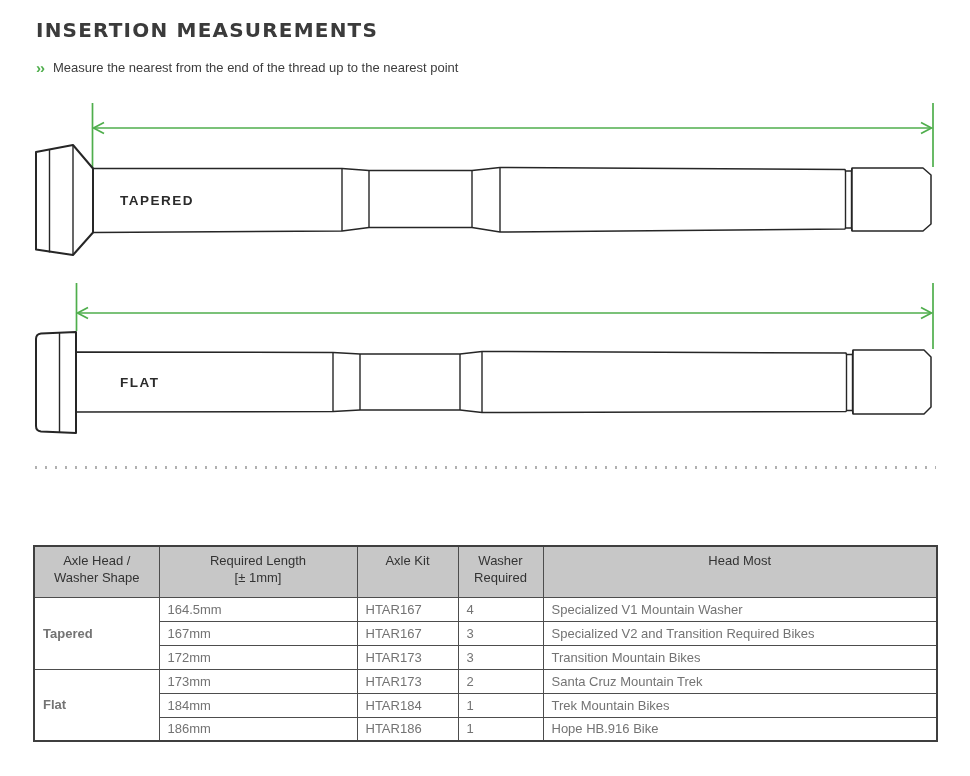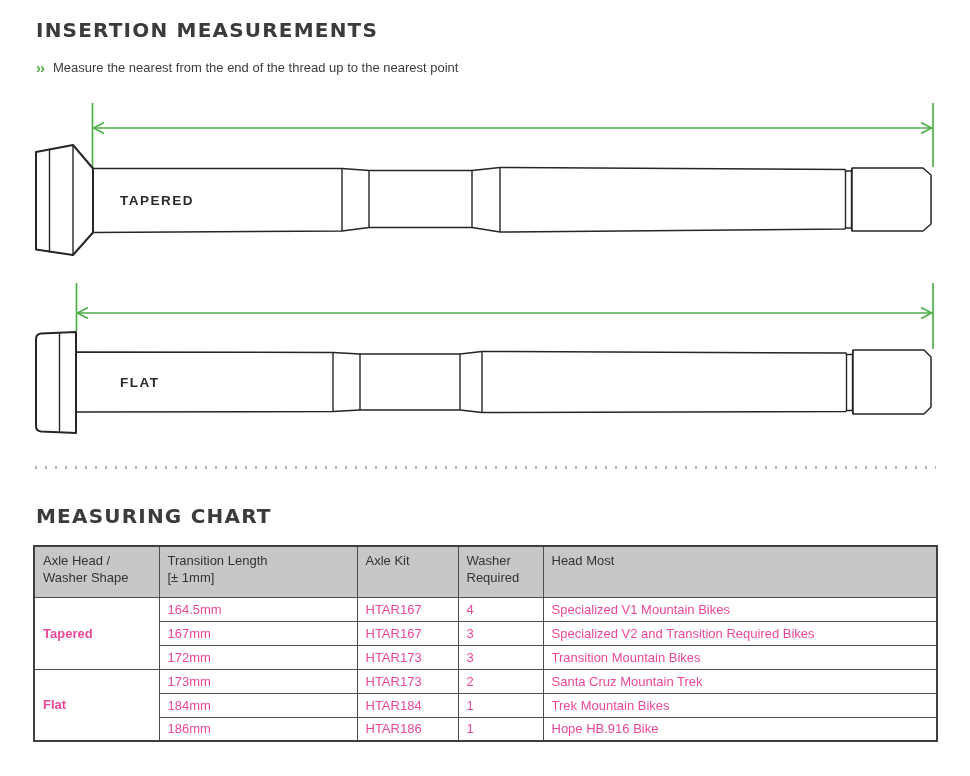--- a/index.html
+++ b/index.html
@@ -30,24 +30,24 @@
   }
 
   table.chart{
     position:absolute;left:33px;top:545px;width:903px;
     border-collapse:collapse;table-layout:fixed;
     border:2px solid #3f3f3f;
     font-size:13px;
   }
   table.chart th,table.chart td{border:1.5px solid #4d4d4d;box-sizing:border-box;}
   table.chart th{
-    background:#c7c7c7;font-weight:normal;text-align:left;vertical-align:top;
+    background:#c7c7c7;font-weight:normal;text-align:center;vertical-align:top;
     padding:6px 8px;height:51px;line-height:1.3;color:#333;white-space:pre-line;
   }
-  table.chart td{padding:2px 8px;height:24px;vertical-align:middle;color:#ec4899;background:#fff;}
+  table.chart td{padding:2px 8px;height:24px;vertical-align:middle;color:#737373;background:#fff;}
   td.shape{font-weight:bold;}
   td.merge-b{border-bottom:none;}
   td.merge-t{border-top:none;}
 </style>
 </head>
 <body>
 
 <div class="page">
 
   <h1 class="sec-title" id="insertion-title">INSERTION MEASUREMENTS</h1>
@@ -124,49 +124,48 @@
       <g class="axle-line">
         <path d="M59.5,332.7 L59.5,432.3"></path>
         <path d="M76,332 V433"></path>
       </g>
       <text class="axle-label" x="120" y="387">FLAT</text>
     </g>
   </svg>
 
   <div class="divider"></div>
 
-  <h1 class="sec-title" id="measuring-title">MEASURING CHART</h1>
 
   <table class="chart">
     <colgroup>
       <col style="width:125px">
         <col style="width:198px">
         <col style="width:101px">
       <col style="width:85px">
         <col style="width:394px">
     </colgroup>
     <thead>
       <tr>
         <th>Axle Head /
 Washer Shape</th>
-        <th>Transition Length
+        <th>Required Length
 [± 1mm]</th>
         <th>Axle Kit</th>
         <th>Washer
 Required</th>
         <th>Head Most</th>
       </tr>
     </thead>
     <tbody>
       <tr>
         <td class="shape" rowspan="3">Tapered</td>
         <td>164.5mm</td>
         <td class="merge-b">HTAR167</td>
         <td>4</td>
-        <td>Specialized V1 Mountain Bikes</td>
+        <td>Specialized V1 Mountain Washer</td>
       </tr>
       <tr>
         <td>167mm</td>
         <td class="merge-t">HTAR167</td>
         <td>3</td>
         <td>Specialized V2 and Transition Required Bikes</td>
       </tr>
       <tr>
         <td>172mm</td>
         <td class="merge-b">HTAR173</td>

